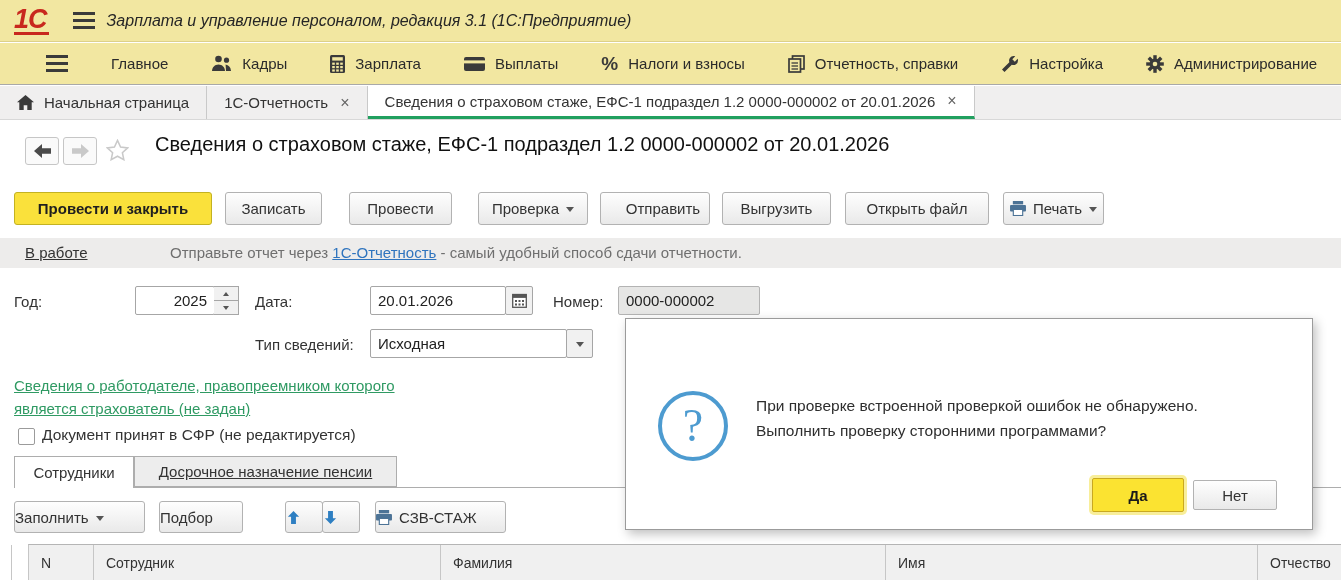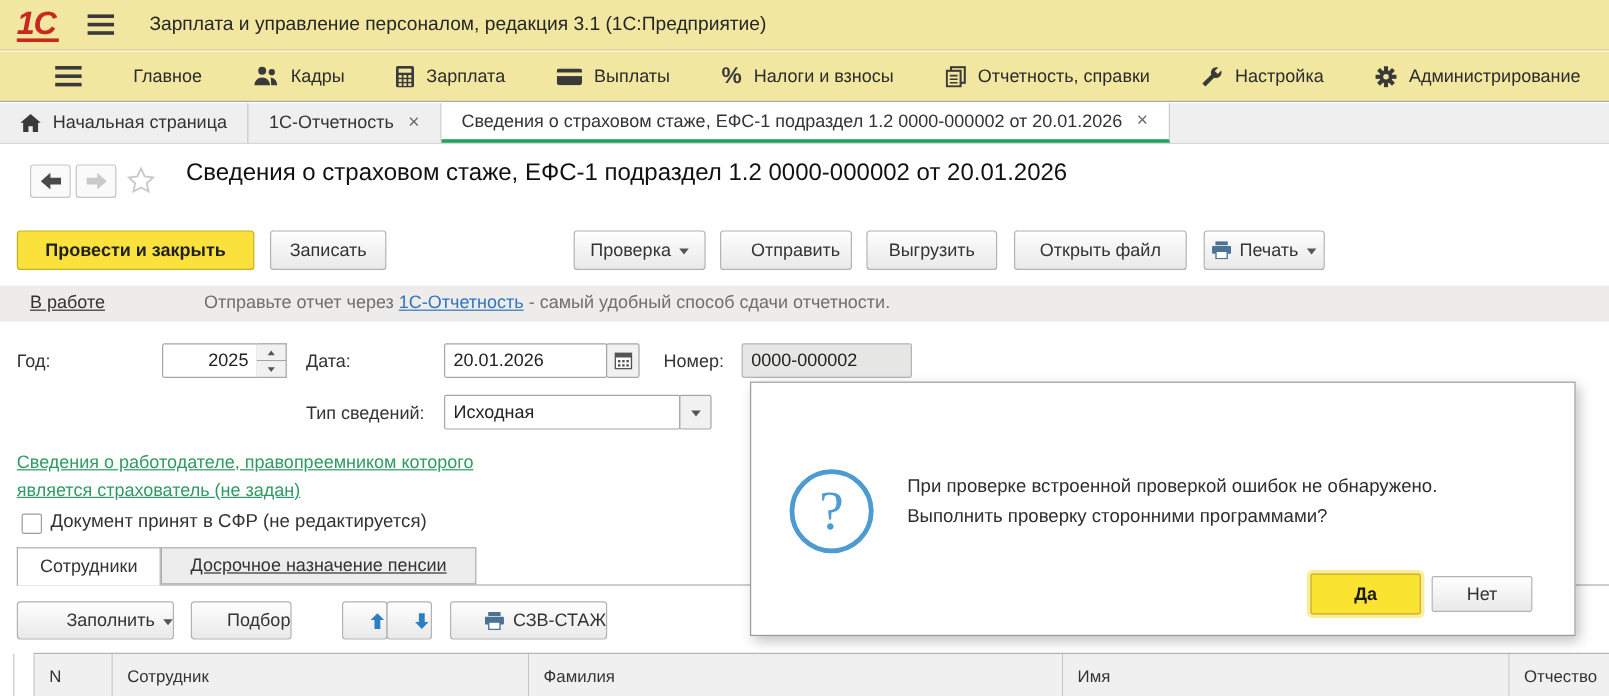--- a/index.html
+++ b/index.html
@@ -6,21 +6,21 @@
   .screen{position:relative;width:1341px;height:580px;background:#fff;overflow:hidden;
           font-family:"Liberation Sans",sans-serif;color:#2e2e2e;}
 
   
   .titlebar{position:absolute;left:0;top:0;width:100%;height:42px;background:#F2E7A1;
             border-bottom:1px solid #DCD08A;display:flex;align-items:center;box-sizing:border-box;}
   .logo{margin-left:14px;font-size:27px;font-weight:bold;font-style:italic;color:#C8281E;
         border-bottom:3px solid #C8281E;line-height:26px;letter-spacing:-1px;padding:0 2px 0 0;}
   .hamburger{margin-left:24px;display:flex;flex-direction:column;gap:4px;cursor:pointer;}
   .hamburger i{display:block;width:22px;height:3px;background:#3a3a3a;}
-  .win-title{margin-left:30px;font-size:16px;color:#262626;}
+  .win-title{margin-left:12px;font-size:16px;color:#262626;font-style:italic;}
 
   
   .menubar{position:absolute;left:0;top:43px;width:100%;height:42px;background:#F2E7A1;
            border-bottom:1px solid #A9A9A9;display:flex;align-items:center;overflow:hidden;box-sizing:border-box;}
   .menu-item{display:flex;align-items:center;gap:10px;font-size:15px;color:#2b2b2b;
              margin-left:43px;white-space:nowrap;cursor:pointer;}
   .menu-item.first{margin-left:22px;}
   .pct{font-size:19px;font-weight:bold;color:#3a3a3a;}
 
   
@@ -76,21 +76,21 @@
   
   .ctab{position:absolute;top:456px;height:31px;box-sizing:border-box;display:flex;align-items:center;
         justify-content:center;font-size:15px;color:#333;border:1px solid #ADADAD;cursor:pointer;}
   .ctab.active{background:#fff;border-bottom:none;height:32px;z-index:2;}
   .ctab.inactive{background:#EDEDED;text-decoration:underline;}
   .ctab-line{position:absolute;top:487px;left:14px;right:0;border-top:1px solid #ADADAD;}
 
   
   .btn2{position:absolute;top:501px;height:32px;box-sizing:border-box;border:1px solid #B2B2B2;border-radius:3px;
         background:linear-gradient(#FEFEFE,#E9E9E9);font-size:15px;color:#333;display:flex;
-        align-items:center;justify-content:flex-end;gap:7px;cursor:pointer;white-space:nowrap;}
+        align-items:center;justify-content:flex-start;gap:7px;cursor:pointer;white-space:nowrap;}
 
   
   .thead{position:absolute;left:28px;top:544px;right:0;height:36px;display:flex;
          border-top:1px solid #B5B5B5;border-left:1px solid #C6C6C6;background:#F0F0F0;box-sizing:border-box;}
   .th{box-sizing:border-box;border-right:1px solid #C6C6C6;display:flex;align-items:center;
       padding-left:12px;font-size:14px;color:#333;background:#F0F0F0;cursor:pointer;}
   .table-edge{position:absolute;left:11px;top:545px;width:1px;height:35px;background:#C6C6C6;}
 
   
   .dialog{position:absolute;left:625px;top:318px;width:686px;height:210px;background:#fff;
@@ -233,20 +233,23 @@
     </svg>
   </span>
   <div class="page-title">Сведения о страховом стаже, ЕФС-1 подраздел 1.2 0000-000002 от 20.01.2026</div>
 
   <div class="btn primary" style="left:14px;width:198px;">
     <span>Провести и закрыть</span>
   </div>
   <div class="btn" style="left:225px;width:97px;">
     <span>Записать</span>
   </div>
+  <div class="btn" style="left:349px;width:103px;">
+    <span>Провести</span>
+  </div>
   <div class="btn" style="left:478px;width:110px;">
     <span>Проверка</span>
     <span class="caret"></span>
   </div>
   <div class="btn" style="left:600px;width:110px;padding-left:16px;">
     <span>Отправить</span>
   </div>
   <div class="btn" style="left:722px;width:109px;">
     <span>Выгрузить</span>
   </div>

